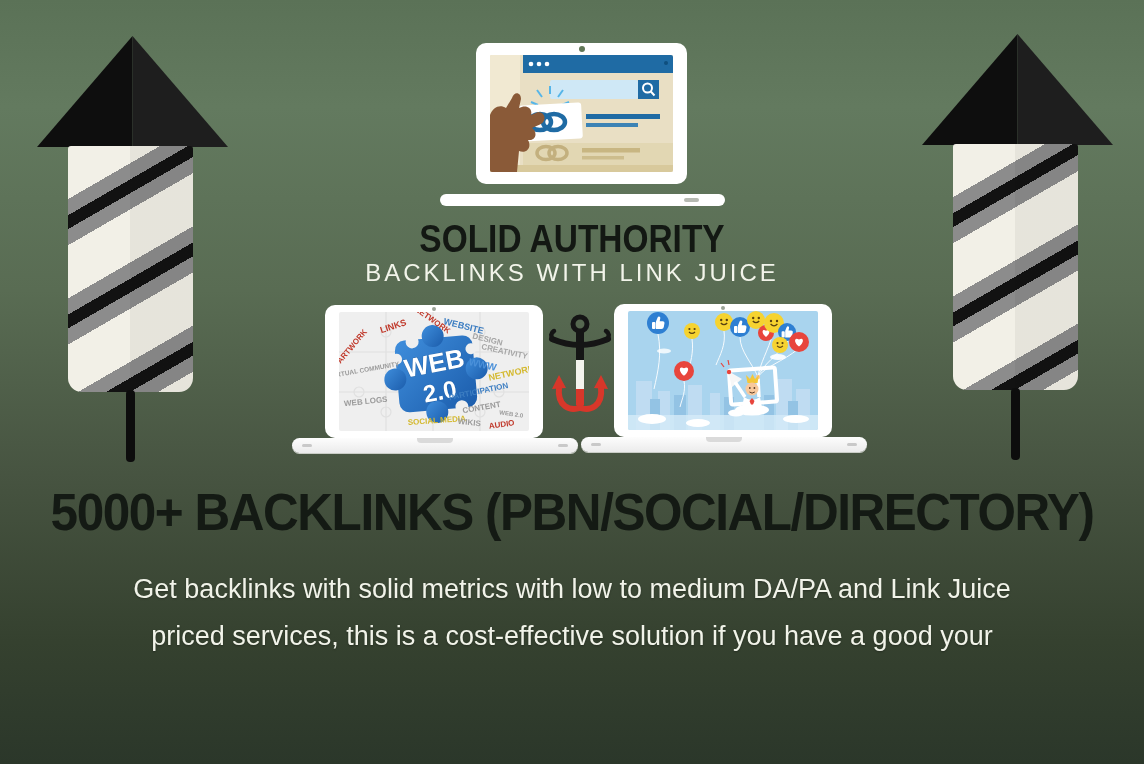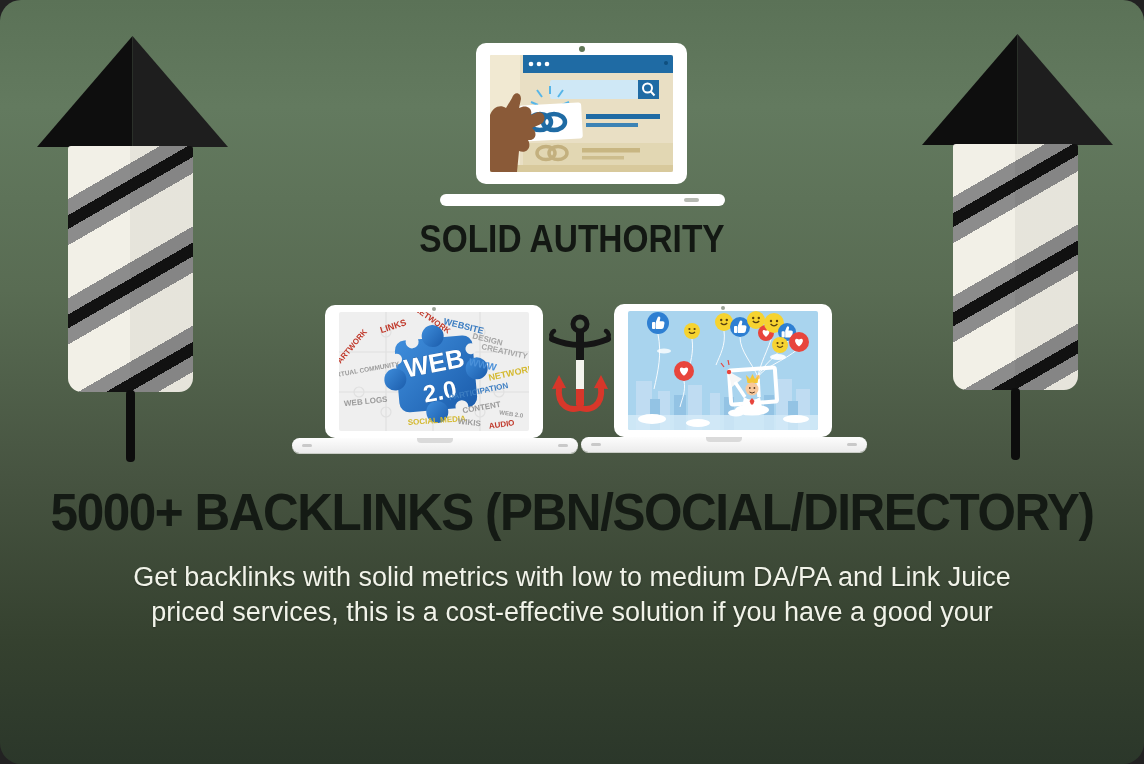--- a/index.html
+++ b/index.html
@@ -1,20 +1,19 @@
 <!DOCTYPE html>
 <html><head>
 <meta charset="utf-8">
 <style>
   html,body{margin:0;padding:0;background:#222;}
   .stage{
     position:relative;width:1144px;height:764px;overflow:hidden;
     background:linear-gradient(180deg,#5b7257 0%,#637a5f 14%,#596c53 38%,#475441 62%,#35412f 84%,#2b372a 100%);
     font-family:"Liberation Sans",sans-serif;
-    border-radius:21px;
   }
   
   .rocket{position:absolute;width:191px;height:426px;}
   .rocket.left{left:37px;top:36px;}
   .rocket.right{left:922px;top:34px;}
   .cone{position:absolute;left:0;top:0;width:191px;height:111px;}
   .rbody{
     position:absolute;left:31px;top:110px;width:125px;height:246px;
     border-radius:3px 3px 14px 14px;
     background-color:#f2f0e7;
@@ -56,21 +55,21 @@
   .headline{
     position:absolute;left:0;right:0;top:483px;text-align:center;
     font-size:51px;font-weight:700;color:#141a14;letter-spacing:-1.5px;
     transform:scaleX(0.97);white-space:nowrap;
   }
   .body-text{
     position:absolute;left:15px;right:15px;top:560px;text-align:center;
     font-size:27px;line-height:35px;font-weight:400;color:#f1f3e9;
     text-shadow:0 1px 2px rgba(0,0,0,0.30);
   }
-  .body-text div{white-space:nowrap;}
+  .body-text div{white-space:nowrap;margin-top:12px;}
 </style>
 </head>
 <body>
 
 <div class="stage">
 
   <div class="rocket left">
     <svg class="cone" viewBox="0 0 191 111">
       <polygon points="0,111 95.5,0 95.5,111" fill="#0e0e0e"></polygon>
       <polygon points="95.5,0 191,111 95.5,111" fill="#1e1e1e"></polygon>
@@ -133,20 +132,21 @@
           <path d="M0 117 L0 60 C3 52 10 49 16 53 L22 43 C24 36 31 37 31 44 L29 53 C36 49 43 53 41 60 L48 57 C55 57 57 65 51 69 L42 73 C48 77 46 86 38 85 C42 92 37 99 29 96 L27 117 Z" fill="#8a5a38"></path>
         </svg>
       </div>
     </div>
     <div class="hbase">
       <div class="dash"></div>
     </div>
   </div>
 
   <div class="hero-title">SOLID AUTHORITY</div>
+  <div class="hero-sub">BACKLINKS WITH LINK JUICE</div>
 
   <div class="laptop-mid l-left">
     <div class="bezel2">
       <div class="webcam2"></div>
       <div class="screen2">
         <svg viewBox="0 0 190 119" width="190" height="119">
           <defs>
             <linearGradient id="bluegrad" x1="0" y1="0" x2="1" y2="1">
               <stop offset="0" stop-color="#3f8edc"></stop>
               <stop offset="1" stop-color="#1b5cab"></stop>

